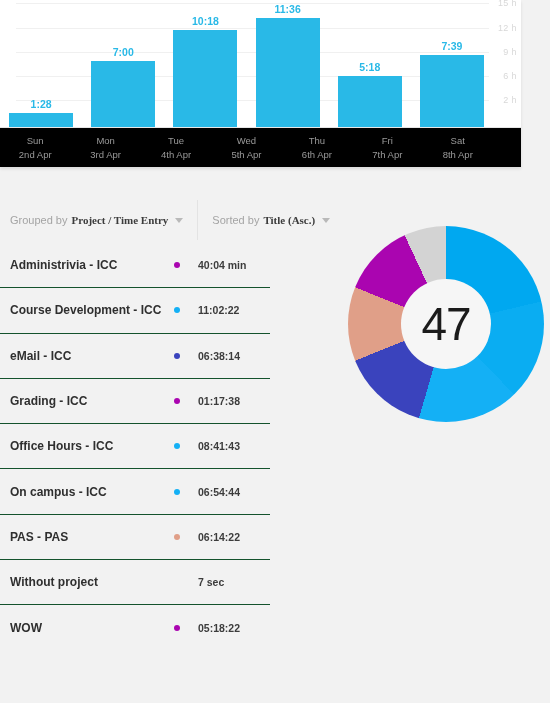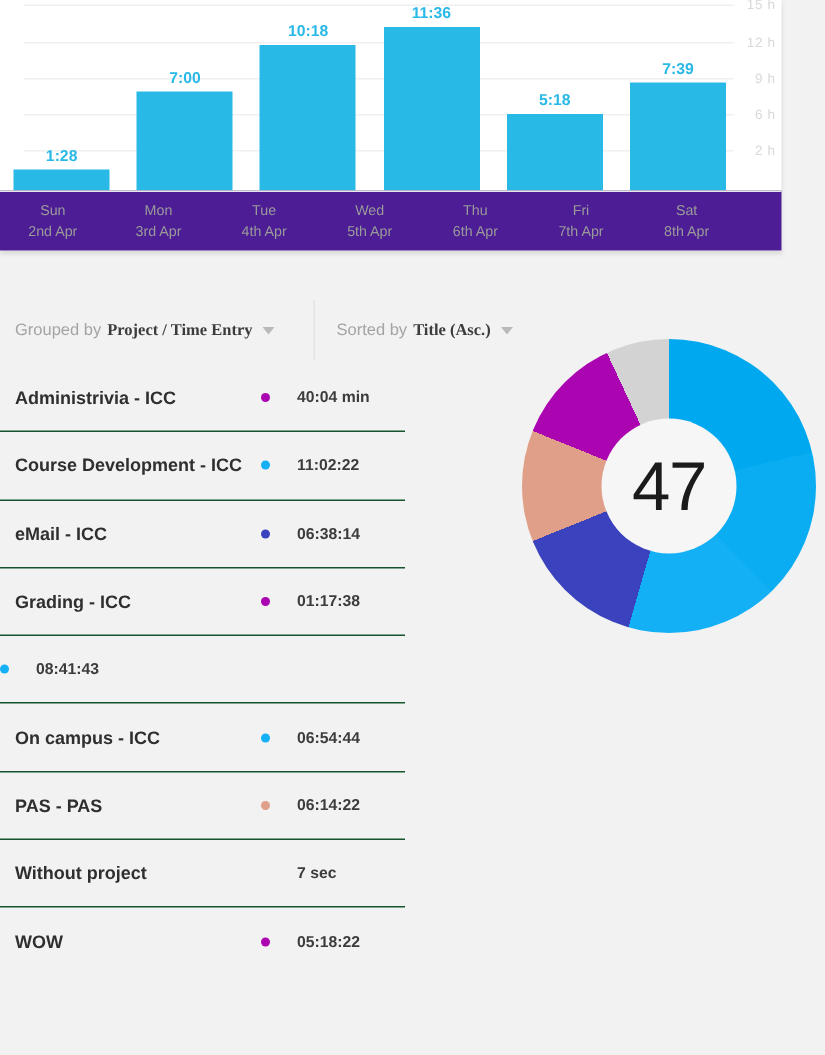--- a/index.html
+++ b/index.html
@@ -43,37 +43,37 @@
     width: 68px; max-width: 78%;
     background: #29b9e7;
   }
   .barlabel {
     position: absolute; left: 0; right: 0;
     text-align: center;
     font-size: 10.5px; font-weight: bold; color: #29b9e7;
   }
   .axis-band {
     position: absolute; left: 0; right: 0; top: 127px; height: 40px;
-    background: #4c1d95;
+    background: #000000;
     border-top: 1px solid #e6e6e6;
     display: flex;
   }
   .axis-cell {
     flex: 1; text-align: center; padding-top: 6px;
   }
   .axis-band .spacer { width: 28px; flex: none; }
   .axis-day, .axis-date {
     display: block; font-size: 9.5px; color: #9a9a9a; line-height: 14px;
   }
 
   
   .toolbar {
     position: absolute; left: 0; top: 200px;
     width: 330px; height: 40px;
-    display: flex; align-items: center; gap: 12px;
+    display: flex; align-items: center;
   }
   .control {
     display: flex; align-items: center; height: 100%;
     padding: 0 14px; white-space: nowrap;
   }
   .control.first { padding-left: 10px; }
   .control + .control { border-left: 1px solid #e3e3e3; }
   .ctl-prefix { font-size: 11px; color: #a4a4a4; }
   .ctl-value { font-size: 11px; color: #3c3c3c; font-weight: bold; margin-left: 4px; font-family: Liberation Serif, serif; }
   .caret {
@@ -235,20 +235,21 @@
       <div class="row-title">eMail - ICC</div>
       <div class="row-dot" style="background: rgb(58, 67, 189);"></div>
       <div class="row-dur">06:38:14</div>
     </div>
     <div class="row">
       <div class="row-title">Grading - ICC</div>
       <div class="row-dot" style="background: rgb(170, 5, 176);"></div>
       <div class="row-dur">01:17:38</div>
     </div>
     <div class="row">
+      <div class="row-title">Office Hours - ICC</div>
       <div class="row-dot" style="background: rgb(20, 176, 245);"></div>
       <div class="row-dur">08:41:43</div>
     </div>
     <div class="row">
       <div class="row-title">On campus - ICC</div>
       <div class="row-dot" style="background: rgb(20, 176, 245);"></div>
       <div class="row-dur">06:54:44</div>
     </div>
     <div class="row">
       <div class="row-title">PAS - PAS</div>

